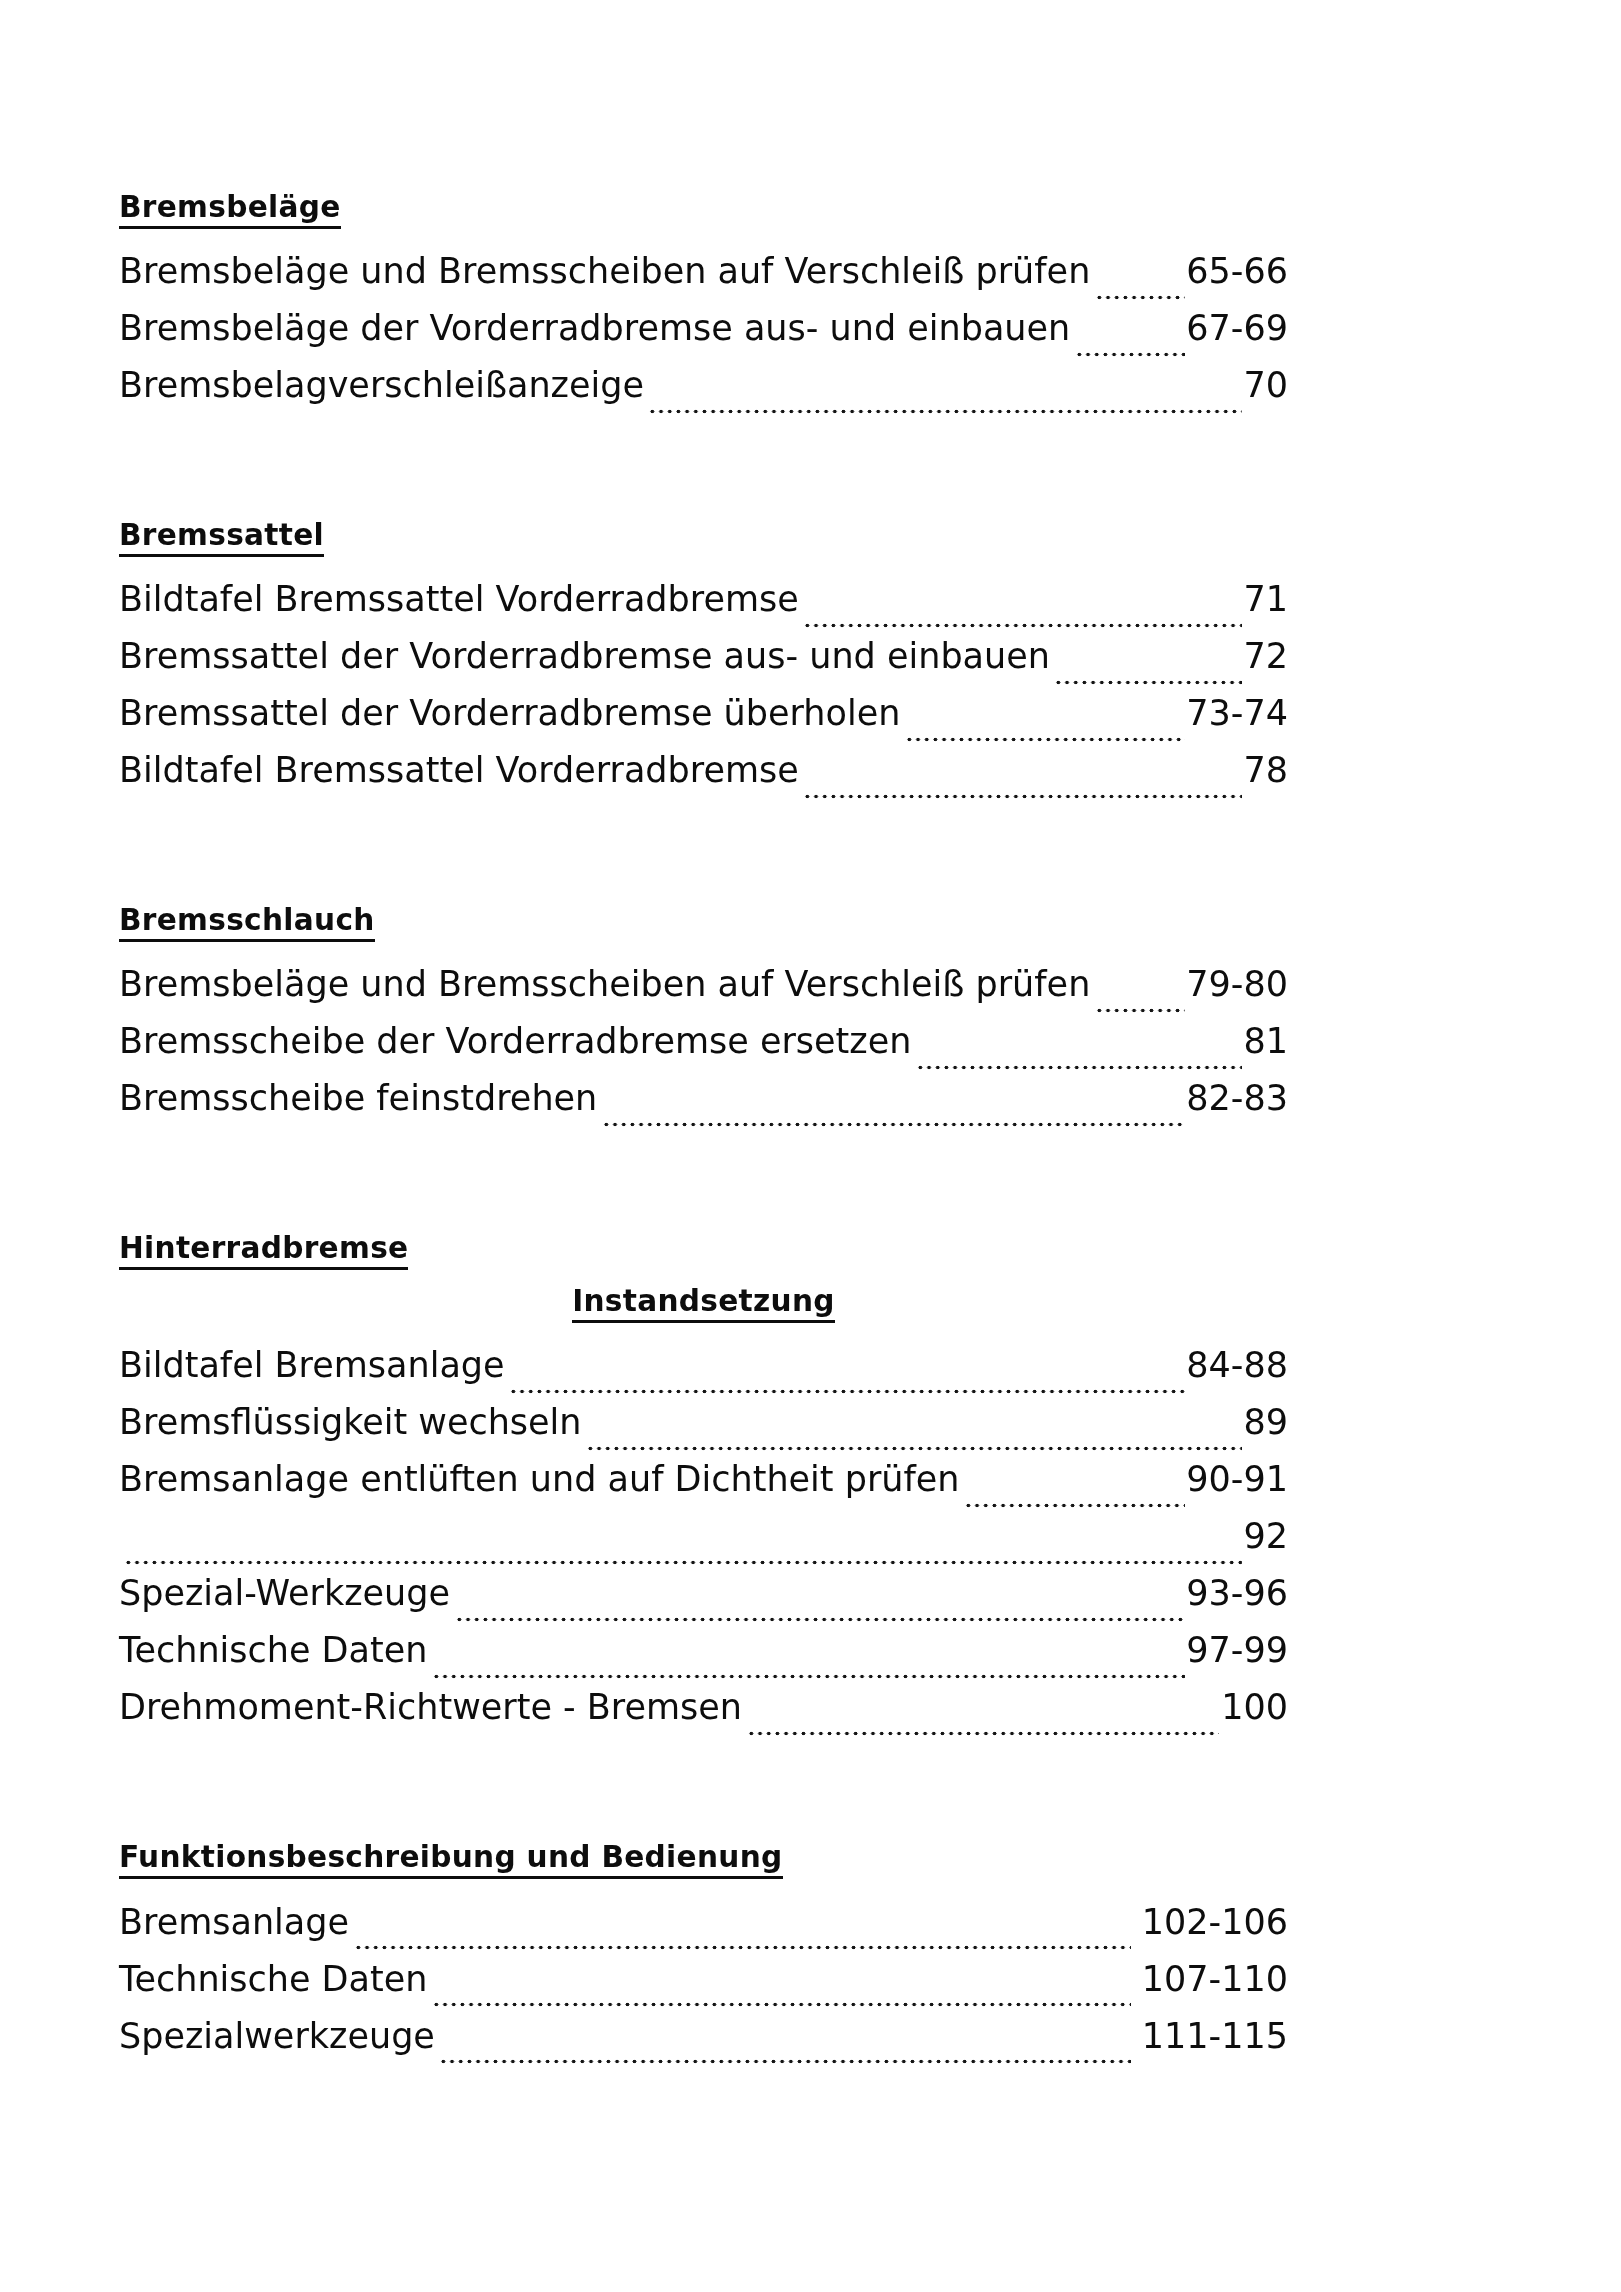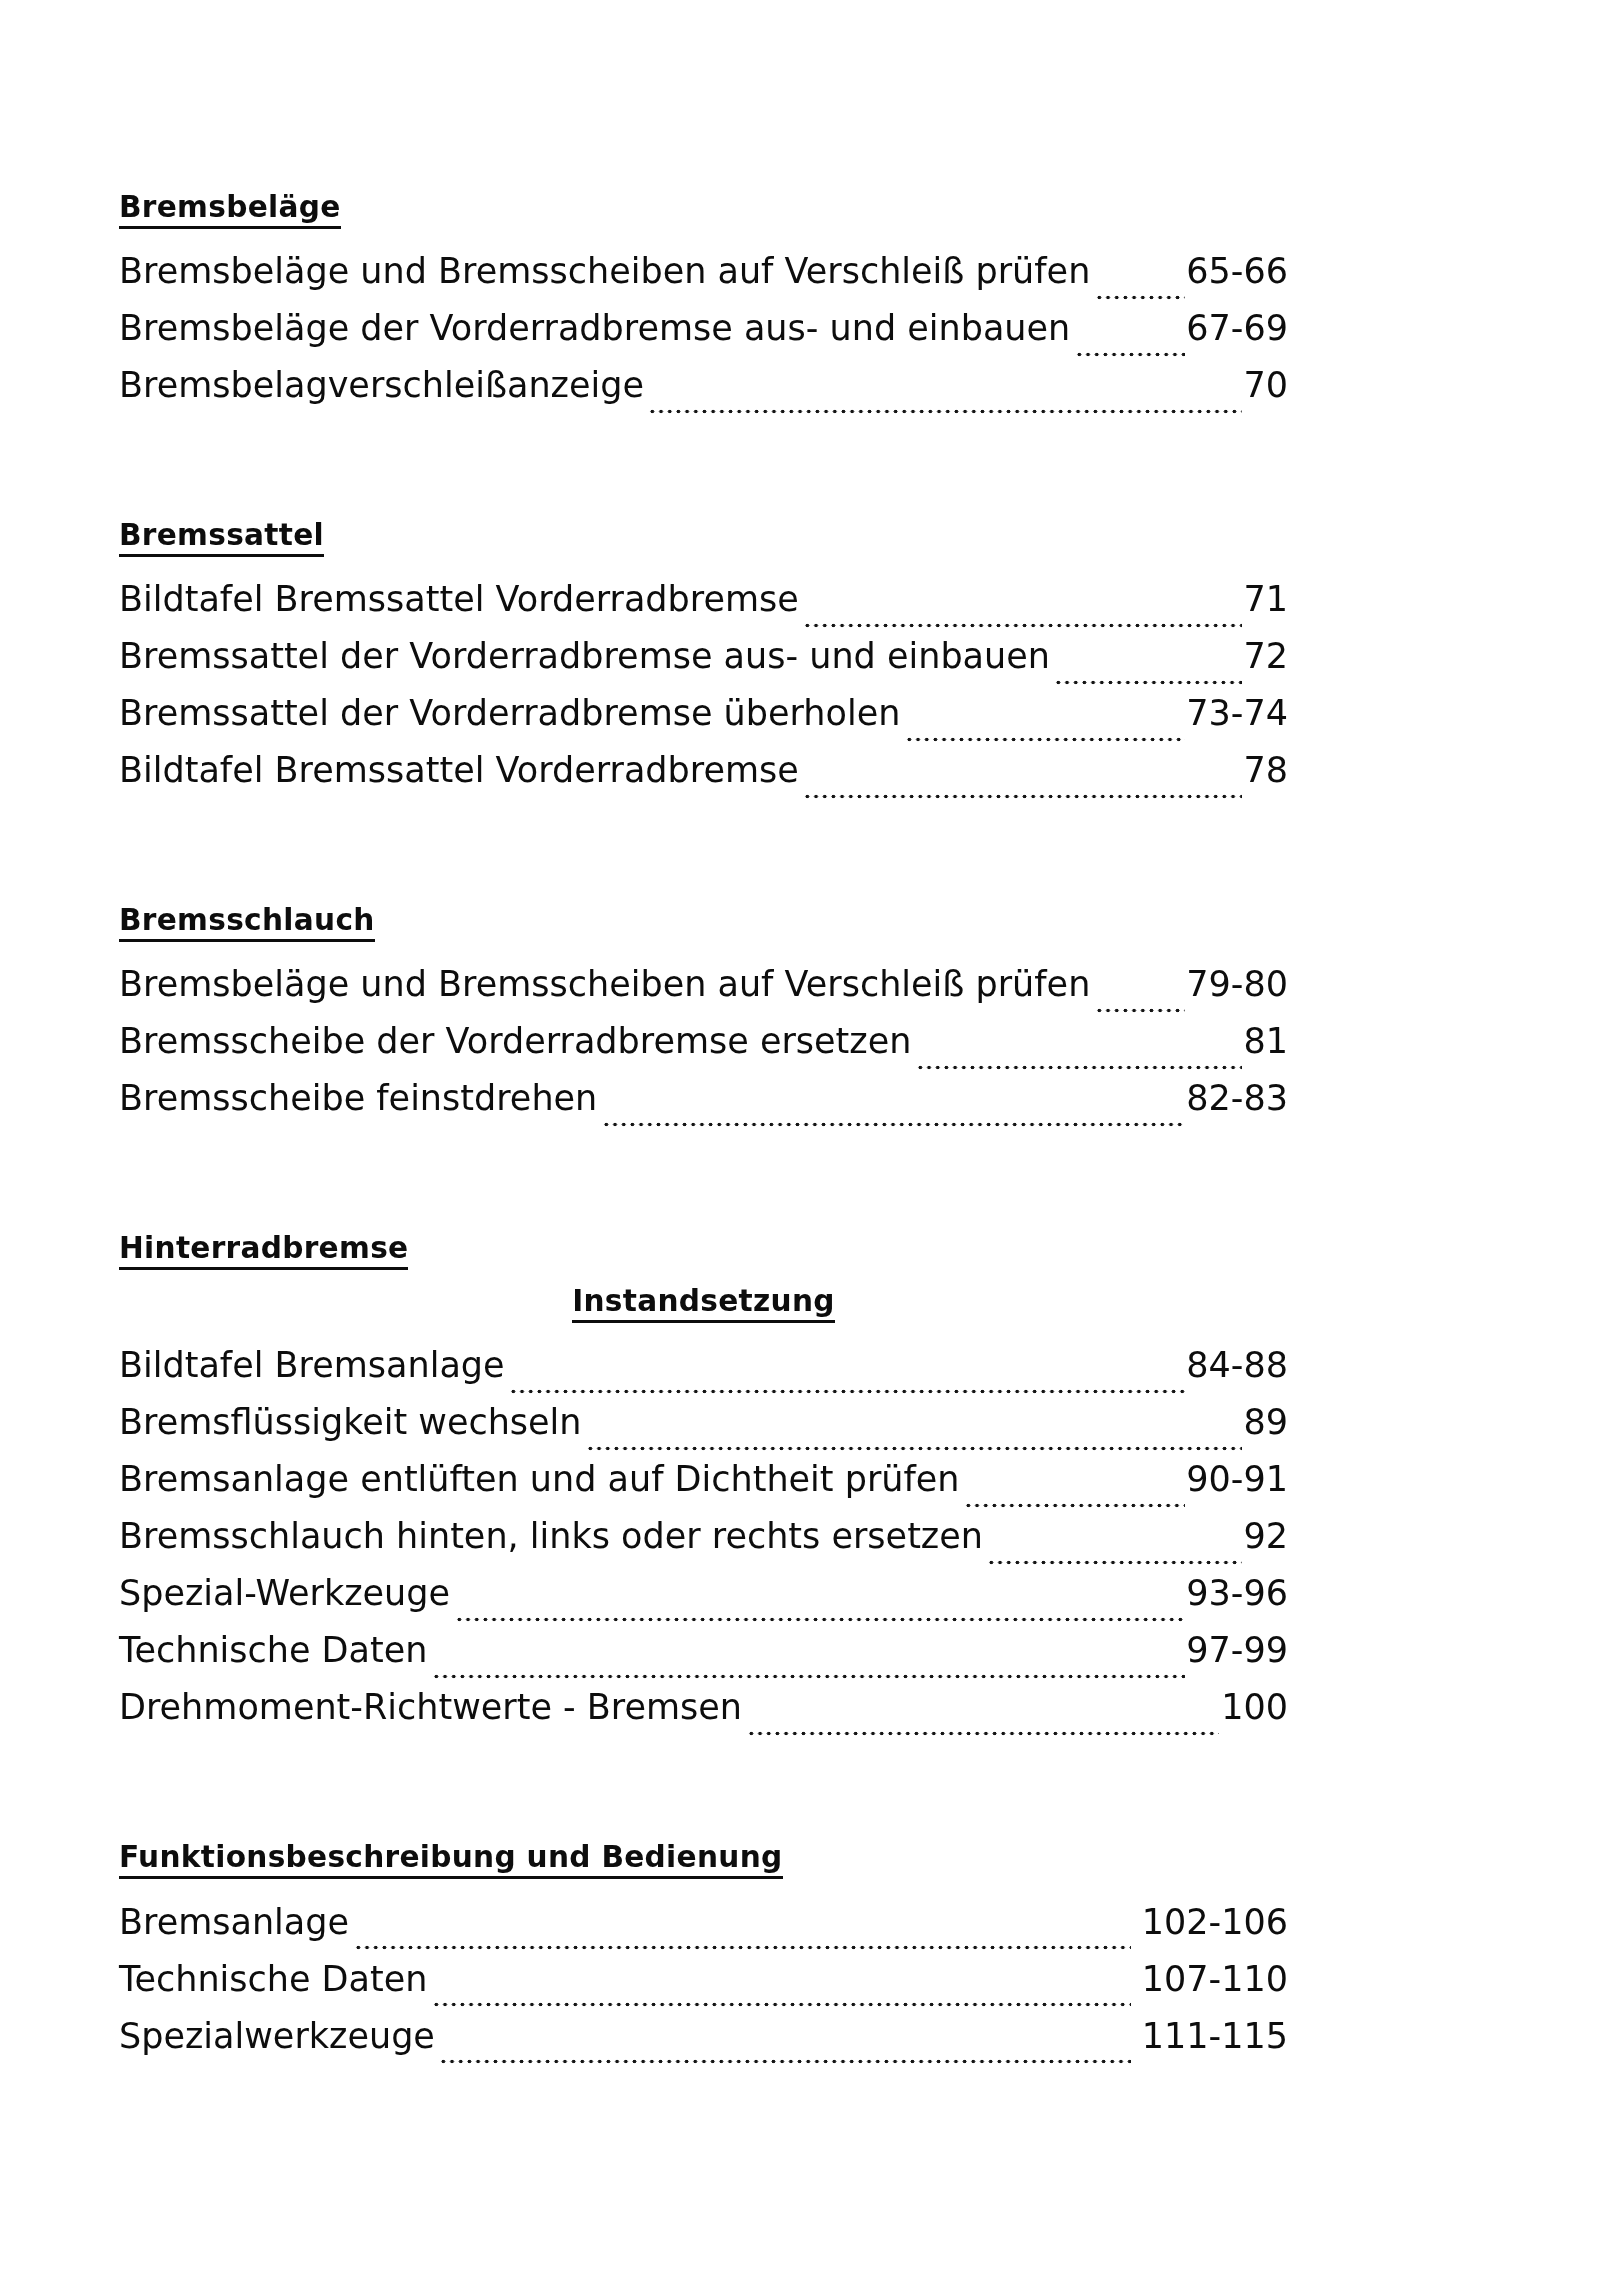--- a/index.html
+++ b/index.html
@@ -155,21 +155,20 @@
         <span class="label">Bremsflüssigkeit wechseln</span>
         <span class="dots"></span>
         <span class="pages">89</span>
       </div>
       <div class="toc-row">
         <span class="label">Bremsanlage entlüften und auf Dichtheit prüfen</span>
         <span class="dots"></span>
         <span class="pages">90-91</span>
       </div>
       <div class="toc-row">
-        <span class="label">Bremsschlauch hinten, links oder rechts ersetzen</span>
         <span class="dots"></span>
         <span class="pages">92</span>
       </div>
       <div class="toc-row">
         <span class="label">Spezial-Werkzeuge</span>
         <span class="dots"></span>
         <span class="pages">93-96</span>
       </div>
       <div class="toc-row">
         <span class="label">Technische Daten</span>

